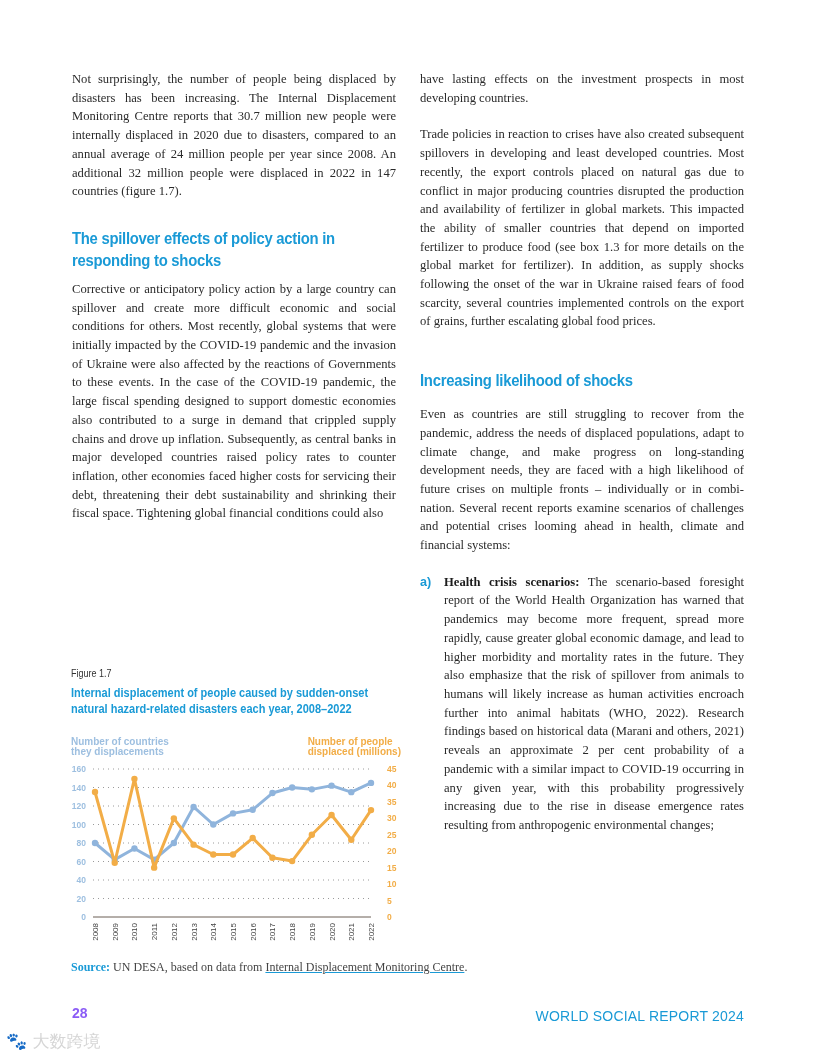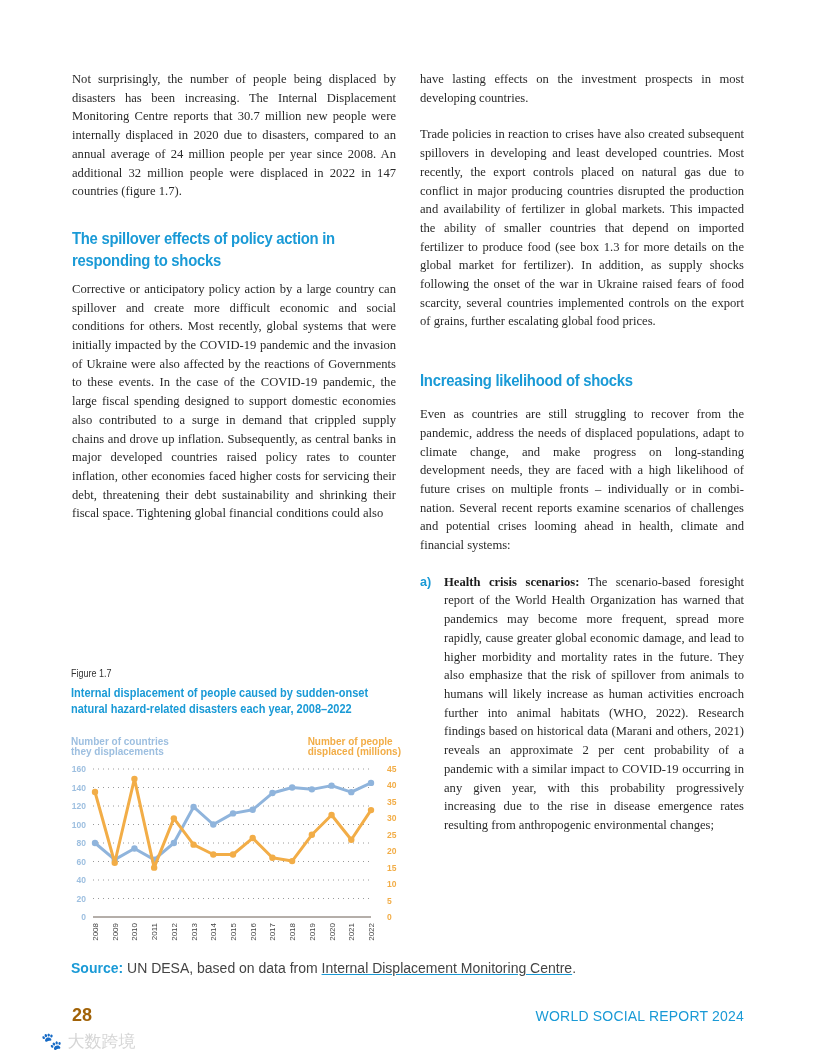--- a/index.html
+++ b/index.html
@@ -14,27 +14,27 @@
   .list-marker { position: absolute; left: 0; top: 0; font-family: "Liberation Sans", sans-serif; font-weight: bold; color: #1a9ad6; font-size: 12.6px; line-height: 18.7px; }
   .list-bold { font-weight: bold; color: #1c1c1c; }
 
   .figure { position: absolute; left: 71px; top: 660px; width: 330px; margin-top: 8px; }
   .fig-label { font-family: "Liberation Sans", sans-serif; font-size: 10px; color: #333; transform: scaleX(0.9); transform-origin: left; }
   .fig-title { margin-top: 6px; font-family: "Liberation Sans", sans-serif; font-weight: bold; font-size: 12.5px; line-height: 16px; color: #1a9ad6; transform: scaleX(0.88); transform-origin: left; white-space: nowrap; }
   .axis-title { position: absolute; font-family: "Liberation Sans", sans-serif; font-weight: bold; font-size: 10px; line-height: 10px; }
   .axis-title.left { left: 0; top: 69px; color: #9dbfe0; }
   .axis-title.right { right: 0; top: 69px; color: #f2ad47; }
   svg.chart { position: absolute; left: 0; top: 92px; }
-  .source { position: absolute; left: 0; top: 292px; font-family: Liberation Sans, sans-serif; font-size: 14px; color: #444; white-space: nowrap; }
+  .source { position: absolute; left: 0; top: 292px; font-family: Liberation Serif, serif; font-size: 12px; color: #444; white-space: nowrap; }
   .source .src-label { color: #1a9ad6; font-weight: bold; }
   .source .src-link { text-decoration: underline; text-decoration-color: #1a9ad6; }
 
-  .footer-page { position: absolute; left: 72px; top: 1005px; font-family: "Liberation Sans", sans-serif; font-weight: bold; font-size: 18px; color: #a16207; }
+  .footer-page { position: absolute; left: 72px; top: 1005px; font-family: "Liberation Sans", sans-serif; font-weight: bold; font-size: 14px; color: #8b5cf6; }
   .footer-title { position: absolute; right: 72px; top: 1008px; font-family: "Liberation Sans", sans-serif; font-size: 14px; color: #1a9ad6; letter-spacing: 0.2px; }
-  .watermark { position: absolute; left: 6px; top: 1030px; font-family: "DejaVu Sans", sans-serif; font-size: 17px; color: #d6d6d6; margin-left: 35px; }
+  .watermark { position: absolute; left: 6px; top: 1030px; font-family: "DejaVu Sans", sans-serif; font-size: 17px; color: #d6d6d6; }
 </style>
 </head>
 <body>
 
 <div class="col col-left">
   <p class="body">Not surprisingly, the number of people being displaced by disasters has been increasing. The Internal Displacement Monitoring Centre reports that 30.7 million new people were internally dis­placed in 2020 due to disasters, compared to an annual average of 24 million people per year since 2008. An additional 32 million people were dis­placed in 2022 in 147 countries (figure 1.7).</p>
   <div style="height:26px"></div>
   <h2 class="sec">
     <span>The spillover effects of policy action in</span><br>
     <span>responding to shocks</span>

